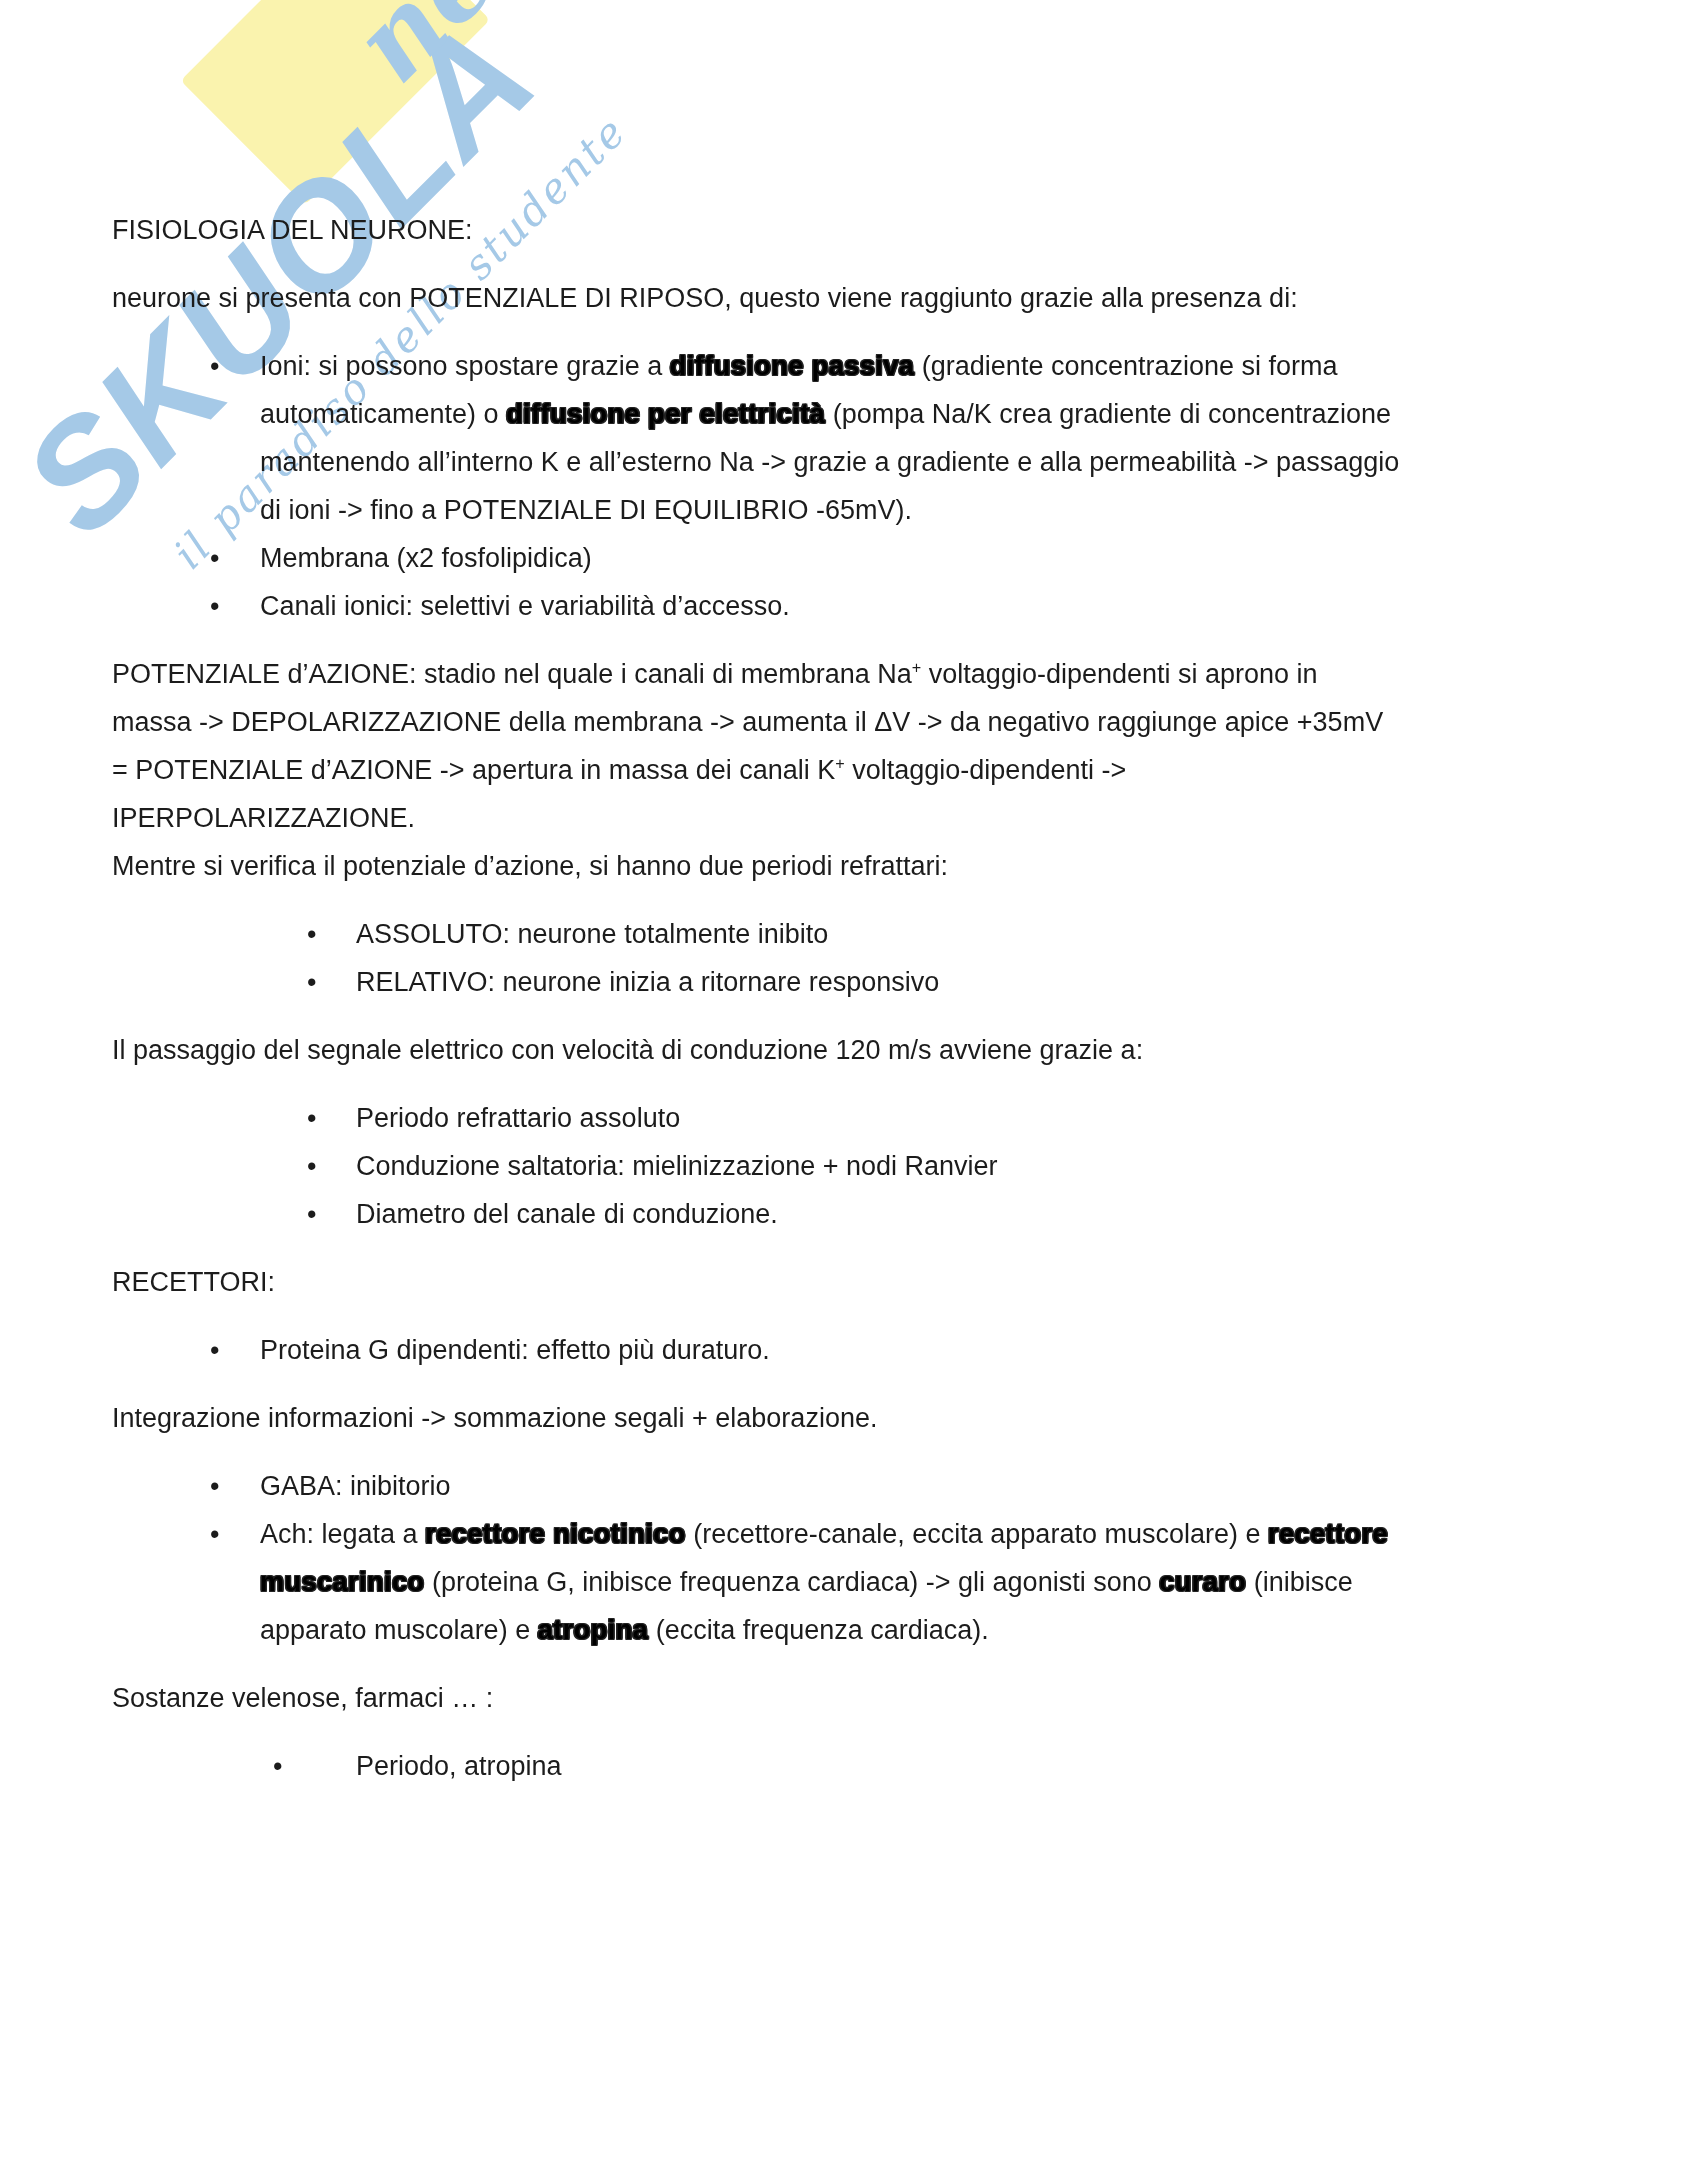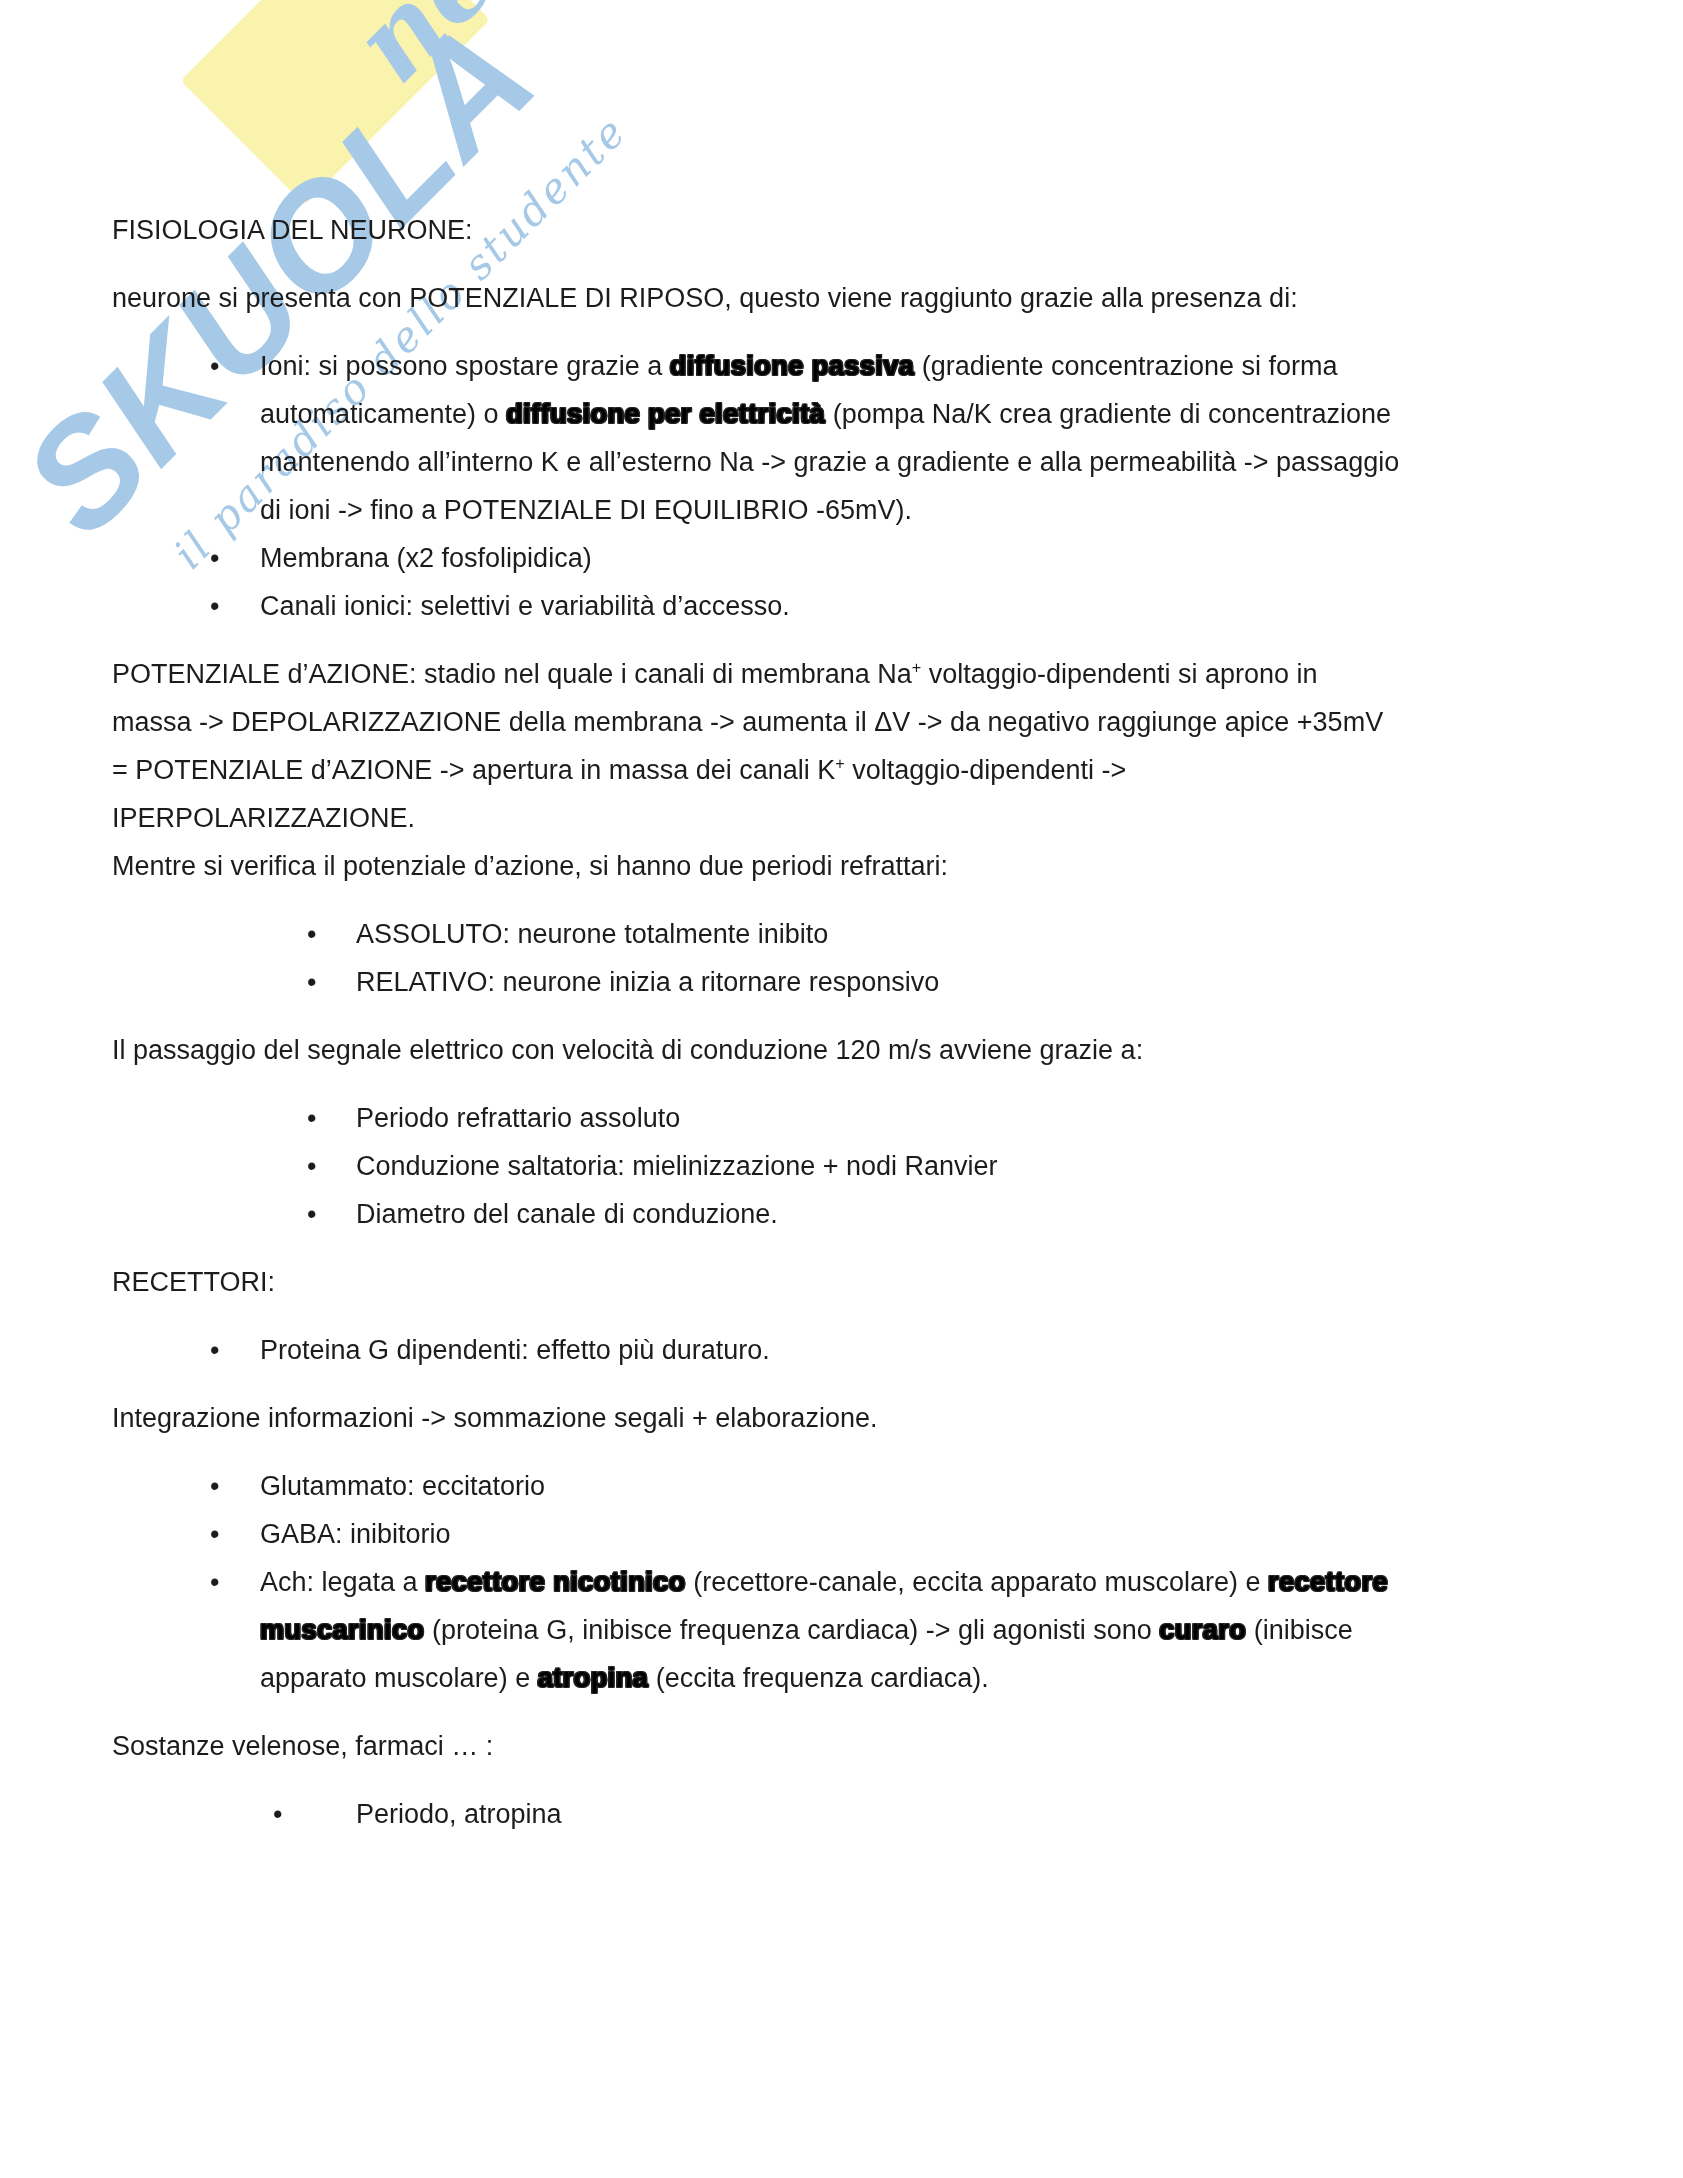--- a/index.html
+++ b/index.html
@@ -87,21 +87,20 @@
       <li><span>Periodo refrattario assoluto</span></li>
       <li><span>Conduzione saltatoria: mielinizzazione + nodi Ranvier</span></li>
       <li><span>Diametro del canale di conduzione.</span></li>
     </ul>
   <p class="block"><span>RECETTORI:</span></p>
   <ul class="blist lvl1">
       <li><span>Proteina G dipendenti: effetto più duraturo.</span></li>
     </ul>
   <p class="block"><span>Integrazione informazioni -&gt; sommazione segali + elaborazione.</span></p>
   <ul class="blist lvl1">
-      <li><span>Glutammato: eccitatorio</span></li>
       <li><span>GABA: inibitorio</span></li>
       <li><span>Ach: legata a </span><span class="outline">recettore nicotinico</span><span> (recettore-canale, eccita apparato muscolare) e </span><span class="outline">recettore</span><br><span class="outline">muscarinico</span><span> (proteina G, inibisce frequenza cardiaca) -&gt; gli agonisti sono </span><span class="outline">curaro</span><span> (inibisce</span><br><span>apparato muscolare) e </span><span class="outline">atropina</span><span> (eccita frequenza cardiaca).</span></li>
     </ul>
   <p class="block"><span>Sostanze velenose, farmaci … :</span></p>
   <ul class="blist lvl3">
       <li><span>Periodo, atropina</span></li>
     </ul>
 </div>
 
 

